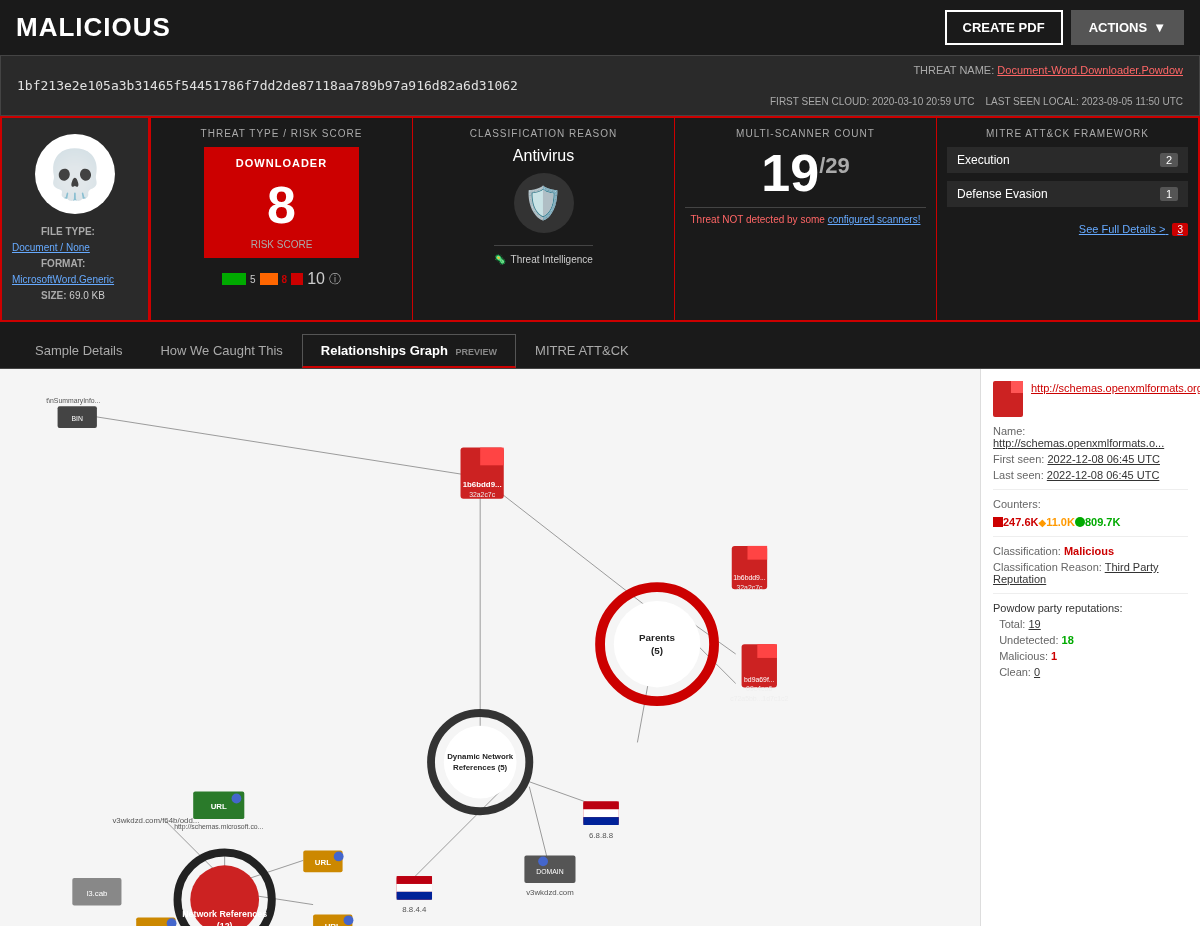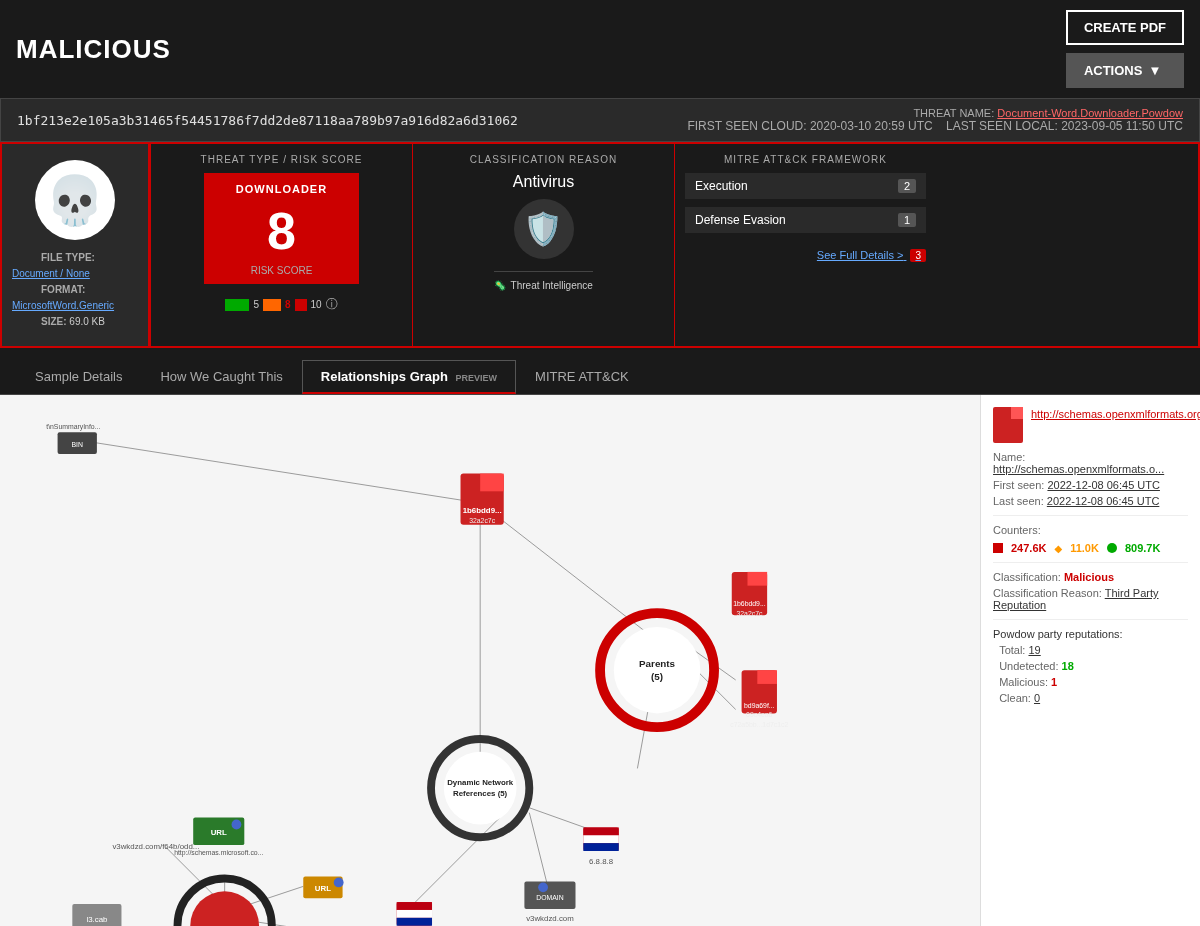--- a/index.html
+++ b/index.html
@@ -1,31 +1,31 @@
 <!DOCTYPE html>
 <html><head>
   <meta charset="utf-8">
   <style>
     * { box-sizing: border-box; margin: 0; padding: 0; }
     body { font-family: Arial, sans-serif; background: #1a1a1a; color: #fff; font-size: 12px; }
 
     
     .top-bar { display: flex; justify-content: space-between; align-items: center; padding: 10px 16px; background: #1a1a1a; }
     .malicious-title { font-size: 26px; font-weight: 900; color: #fff; letter-spacing: 1px; }
-    .top-actions { display: flex; gap: 8px; flex-direction: column; }
+    .top-actions { display: flex; gap: 8px; }
     .btn-pdf { background: transparent; border: 2px solid #fff; color: #fff; padding: 8px 16px; font-size: 13px; font-weight: bold; cursor: pointer; }
     .btn-actions { background: #555; border: 2px solid #555; color: #fff; padding: 8px 16px; font-size: 13px; font-weight: bold; cursor: pointer; display: flex; align-items: center; gap: 6px; }
 
     
     .hash-bar { background: #2a2a2a; border: 1px solid #444; padding: 8px 16px; display: flex; justify-content: space-between; align-items: center; }
     .hash-text { font-size: 13px; color: #e0e0e0; font-family: monospace; }
     .threat-info { text-align: right; font-size: 11px; }
     .threat-name-label { color: #aaa; }
     .threat-name-link { color: #ff6666; text-decoration: underline; cursor: pointer; }
-    .seen-info { color: #aaa; font-size: 12px; margin-top: 0; text-align: center; }
+    .seen-info { color: #aaa; font-size: 10px; margin-top: 20px; text-align: center; }
     .file-icon-section { width: 148px; min-width: 148px; background: #2a2a2a; display: flex; flex-direction: column; align-items: center; justify-content: flex-start; padding: 16px 10px; border-right: 2px solid #cc0000; }
     .file-icon-circle { width: 80px; height: 80px; border-radius: 50%; background: #fff; display: flex; align-items: center; justify-content: center; margin-bottom: 10px; }
     .skull-icon { font-size: 48px; }
     .file-meta { font-size: 10px; color: #ccc; line-height: 1.6; }
     .file-meta .label { color: #aaa; font-weight: bold; padding-left: 29px; }
     .file-meta a { color: #66aaff; text-decoration: underline; }
     .threat-col { flex: 1; border-left: 1px solid #cc0000; padding: 10px; display: flex; flex-direction: column; }
     .threat-col-header { font-size: 10px; color: #aaa; text-align: center; margin-bottom: 8px; letter-spacing: 1px; text-transform: uppercase; }
 
     
@@ -71,21 +71,21 @@
     .graph-sidebar { width: 220px; background: #fff; border-left: 1px solid #ddd; padding: 12px; overflow-y: auto; }
 
     
     .graph-svg { width: 100%; height: 570px; }
 
     
     .sidebar-url { color: #cc0000; text-decoration: underline; font-size: 11px; margin-bottom: 10px; line-height: 1.4; cursor: pointer; display: block; }
     .sidebar-field { font-size: 11px; color: #333; margin-bottom: 4px; }
     .sidebar-field .label { color: #666; }
     .sidebar-field .val { color: #333; text-decoration: underline; }
-    .counters-row { display: flex; align-items: center; gap: 8px; margin: 6px 0; }
+    .counters-row { display: flex; align-items: center; margin: 6px 0; }
     .counter-red { color: #cc0000; font-size: 11px; font-weight: bold; }
     .counter-orange { color: #ff9900; font-size: 11px; font-weight: bold; }
     .counter-green { color: #00aa00; font-size: 11px; font-weight: bold; }
     .dot-red { width: 10px; height: 10px; background: #cc0000; display: inline-block; }
     .dot-orange { display: inline-block; font-size: 10px; color: #ff9900; }
     .dot-green { width: 10px; height: 10px; border-radius: 50%; background: #00aa00; display: inline-block; }
     .classification-malicious { color: #cc0000; font-weight: bold; }
     .undetected-green { color: #00aa00; font-weight: bold; }
     .malicious-red { color: #cc0000; font-weight: bold; }
     .sidebar-divider { border: none; border-top: 1px solid #eee; margin: 8px 0; }
@@ -148,40 +148,50 @@
         <div class="risk-badge">DOWNLOADER</div>
         <div class="risk-number">8</div>
         <div class="risk-label">RISK SCORE</div>
       </div>
       <div class="risk-bar" style="margin-top:12px;">
         <div class="risk-bar-segment" style="width:24px; background:#00aa00;"></div>
         <div style="font-size:10px;color:#ccc;">5</div>
         <div class="risk-bar-segment" style="width:18px; background:#ff6600;"></div>
         <div style="font-size:10px;color:#ccc;font-weight:bold;color:#cc0000;">8</div>
         <div class="risk-bar-segment" style="width:12px; background:#cc0000;"></div>
-        <div style="font-size:10px;color:#ccc;">10</div>
+        <div style="font-size:16px;color:#ccc;">10</div>
         <span class="risk-info-icon">ⓘ</span>
       </div>
     </div>
   </div>
 
   <div class="threat-col col-divider">
     <div class="threat-col-header">CLASSIFICATION REASON</div>
     <div class="classification-section">
       <div class="antivirus-text">Antivirus</div>
       <div class="shield-icon-wrap">
         <span class="shield-icon">🛡️</span>
       </div>
       <div class="threat-intel-tag">
         <span>🦠</span>
         <span>Threat Intelligence</span>
       </div>
     </div>
   </div>
 
+  <div class="threat-col col-divider">
+    <div class="threat-col-header">MULTI-SCANNER COUNT</div>
+    <div class="scanner-count-section">
+      <div class="scanner-numbers"><span>19</span><sup style="font-size:22px;color:#aaa">/29</sup></div>
+      <div class="scanner-note">
+        <span>Threat NOT detected by some</span>
+        <a style="color:#66aaff;">configured scanners!</a>
+      </div>
+    </div>
+  </div>
 
   <div class="threat-col col-divider">
     <div class="threat-col-header">MITRE ATT&amp;CK FRAMEWORK</div>
     <div class="mitre-section">
       <div class="mitre-row">
         <span class="mitre-label">Execution</span>
         <span class="mitre-count">2</span>
       </div>
       <div class="mitre-row">
         <span class="mitre-label">Defense Evasion</span>

